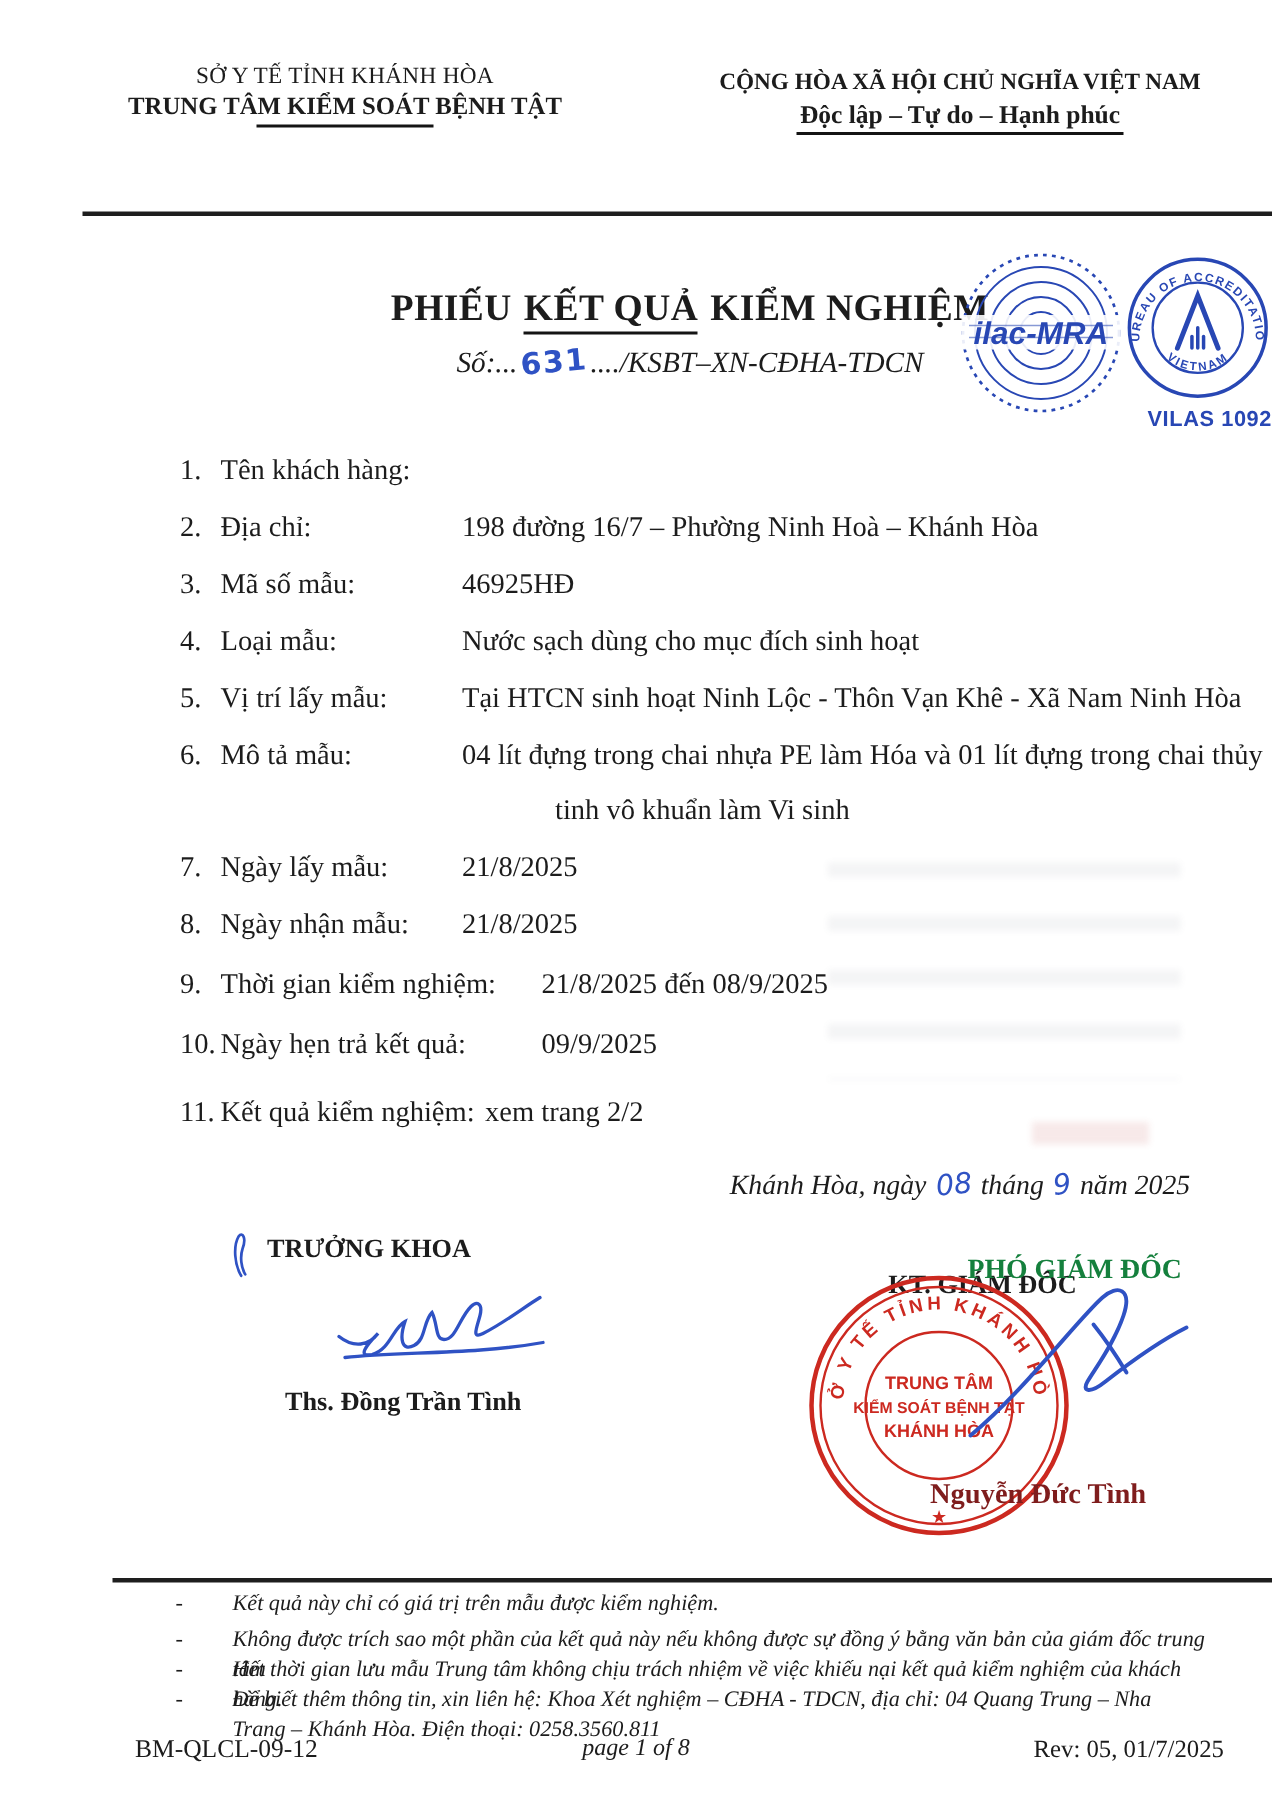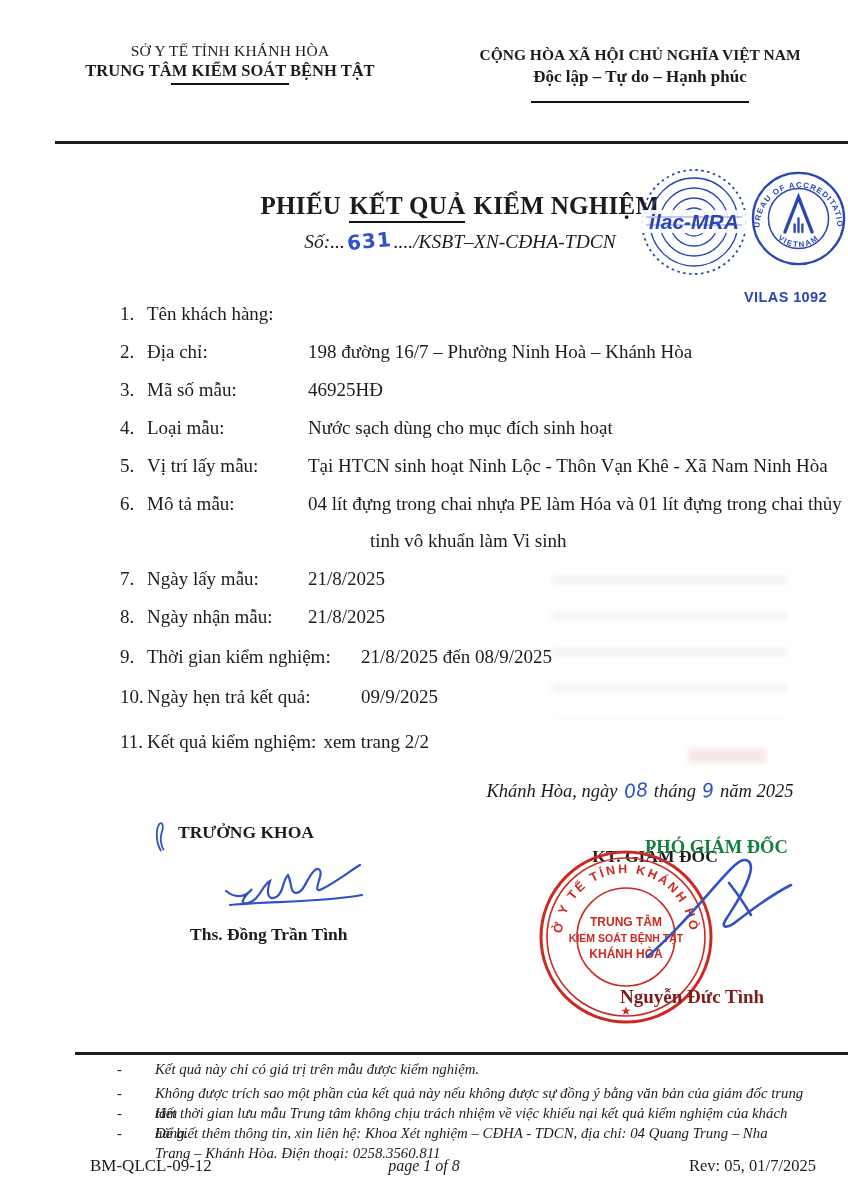--- a/index.html
+++ b/index.html
@@ -16,39 +16,39 @@
   
   .hdr-left  { left:55px;  top:42px;  width:350px; text-align:center; }
   .hdr-left .l1 { font-size:15.5px; letter-spacing:.2px; }
   .hdr-left .l2 { font-size:16.5px; font-weight:bold; margin-top:1px; }
   .hdr-left .uline { width:118px; height:2px; background:#141414; margin:2px auto 0; }
   .hdr-left .l3 { font-size:16.5px; font-weight:bold; margin-top:15px; }
 
   .hdr-right { left:445px; top:46px; width:390px; text-align:center; }
   .hdr-right .l1 { font-size:15.5px; font-weight:bold; }
   .hdr-right .l2 { font-size:17px; font-weight:bold; display:inline-block;
-                   border-bottom:2px solid #141414; padding:0 2px 14px; margin-top:3px; }
+                   border-bottom:2px solid #141414; padding:0 2px 1px; margin-top:3px; }
 
   .top-rule { left:55px; top:141px; width:793px; height:3px; background:#1e1e1e; }
 
   
   .title-wrap { left:80px; top:192px; width:760px; text-align:center; }
   .doc-title  { font-size:25px; font-weight:bold; letter-spacing:.3px; }
   .doc-title .u { border-bottom:2.5px solid #141414; padding-bottom:2px; margin:0 8px; }
   .doc-no { font-size:19.5px; font-style:italic; margin-top:9px; }
   .doc-no .hand { color:#2f52c4; font-family:"DejaVu Sans",sans-serif; font-style:normal;
                   font-weight:600; font-size:20px; display:inline-block;
                   transform:rotate(-5deg); letter-spacing:1px; margin:0 2px; }
 
   
   .ilac { left:638px; top:166px; }
   .boa  { left:750px; top:170px; }
-  .vilas { left:744px; top:272px; width:104px; text-align:left;
+  .vilas { left:744px; top:272px; width:104px; text-align:right;
            font-family:"Liberation Sans","DejaVu Sans",sans-serif;
-           font-weight:bold; font-size:14.5px; color:#2847b4; letter-spacing:.4px;margin-top:17px; }
+           font-weight:bold; font-size:14.5px; color:#2847b4; letter-spacing:.4px; }
 
   
   .row { left:120px; width:712px; font-size:19px; }
   .row .no { display:inline-block; width:27px; }
   .row .value { position:absolute; top:0; left:188px; white-space:nowrap; }
   .row.v-bold .value { font-weight:bold; letter-spacing:.2px; }
   .row .value.off9  { left:241px; }
   .row .value.inline { position:static; margin-left:7px; white-space:normal; }
   .cont-line { left:370px; top:530px; font-size:19px; }
 

